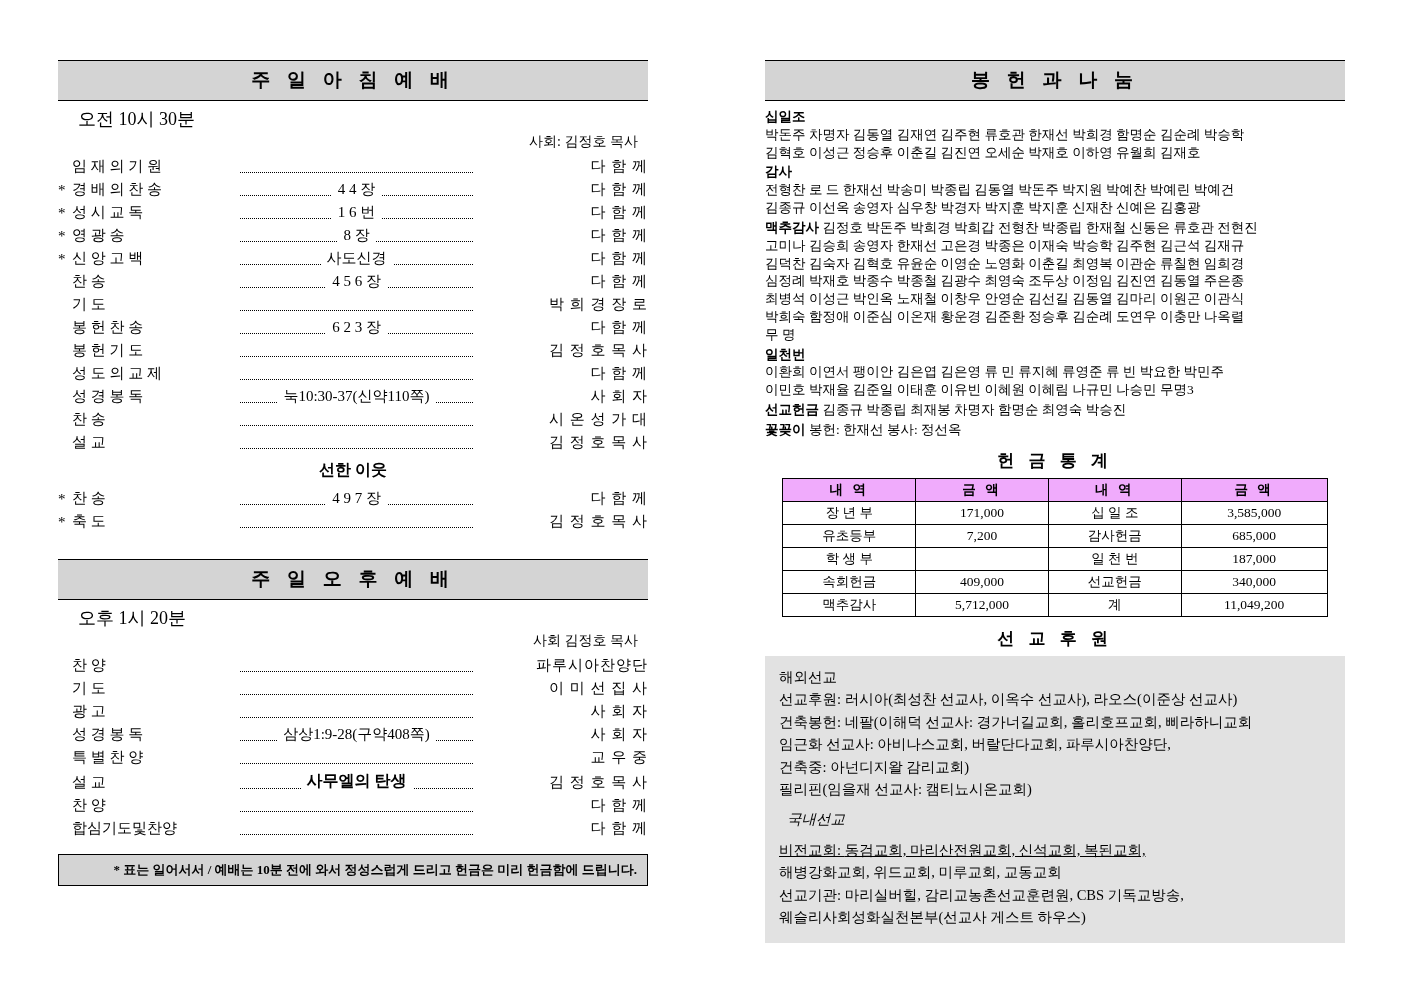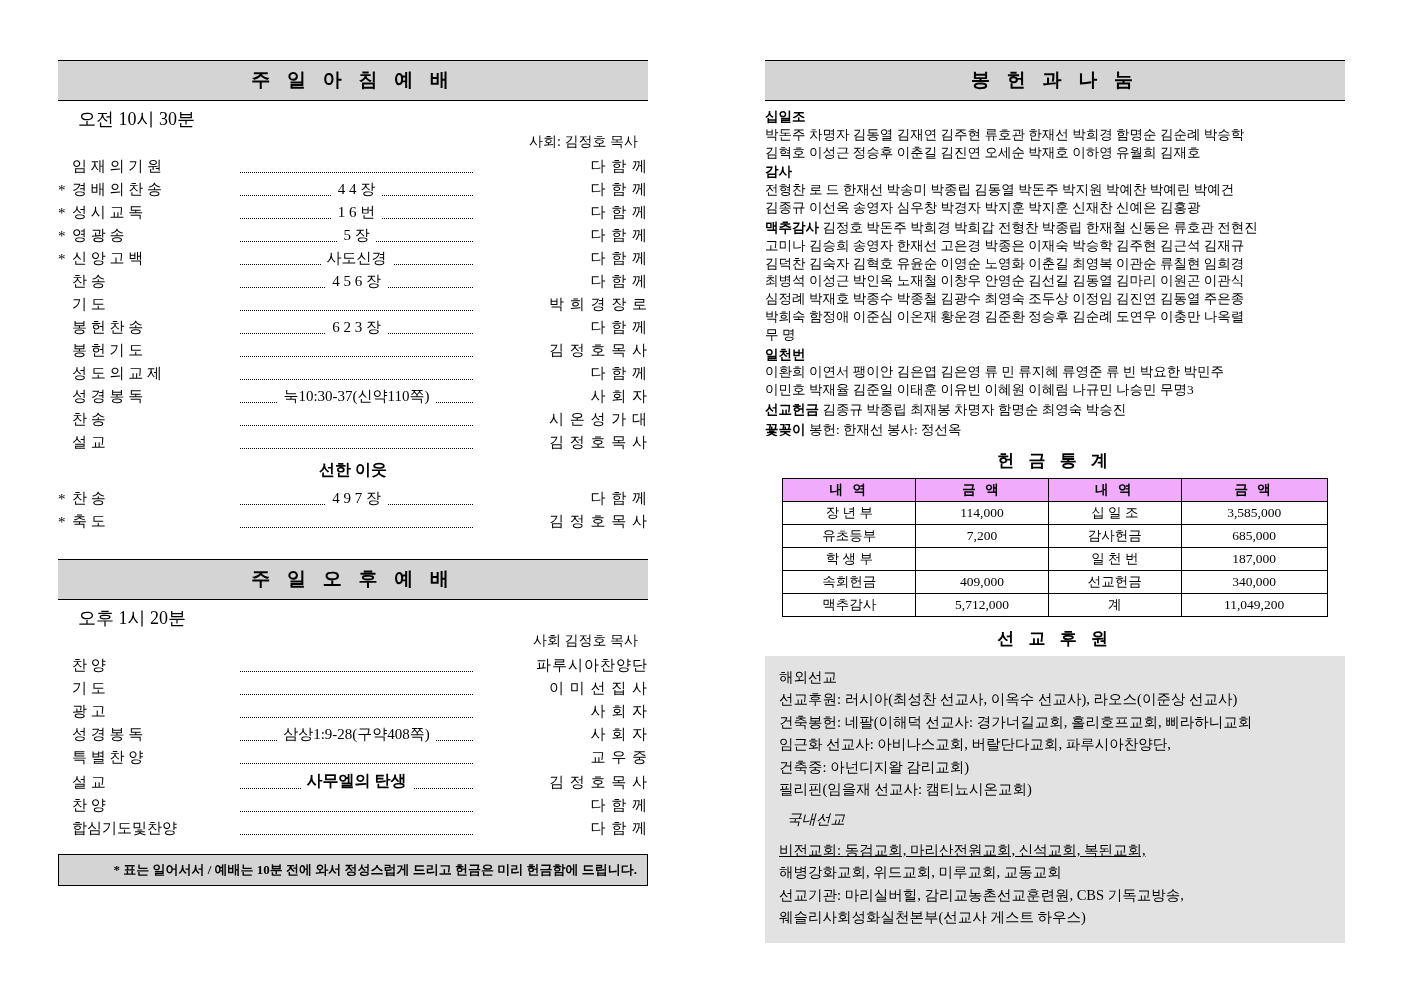--- a/index.html
+++ b/index.html
@@ -196,21 +196,21 @@
           </tr>
           <tr>
             <td class="c-star">*</td>
             <td class="c-item">성 시 교 독</td>
             <td class="c-dots"><span class="dotline"></span><span class="mid">1 6 번</span></td>
             <td class="c-who">다      함      께</td>
           </tr>
           <tr>
             <td class="c-star">*</td>
             <td class="c-item">영      광      송</td>
-            <td class="c-dots"><span class="dotline"></span><span class="mid">5 장</span></td>
+            <td class="c-dots"><span class="dotline"></span><span class="mid">8 장</span></td>
             <td class="c-who">다      함      께</td>
           </tr>
           <tr>
             <td class="c-star">*</td>
             <td class="c-item">신 앙 고 백</td>
             <td class="c-dots"><span class="dotline"></span><span class="mid">사도신경</span></td>
             <td class="c-who">다      함      께</td>
           </tr>
           <tr>
             <td class="c-star"></td>
@@ -356,22 +356,22 @@
         </div>
         <div class="blk">
           <p><span class="lbl">감사</span></p>
           <p>전형찬 로  드 한재선 박송미 박종립 김동열 박돈주 박지원 박예찬 박예린 박예건</p>
           <p>김종규 이선옥 송영자 심우창 박경자 박지훈 박지훈 신재찬 신예은 김홍광</p>
         </div>
         <div class="blk">
           <p><span class="lbl">맥추감사</span><span> 김정호 박돈주 박희경 박희갑 전형찬 박종립 한재철 신동은 류호관 전현진</span></p>
           <p>고미나 김승희 송영자 한재선 고은경 박종은 이재숙 박승학 김주현 김근석 김재규</p>
           <p>김덕찬 김숙자 김혁호 유윤순 이영순 노영화 이춘길 최영복 이관순 류칠현 임희경</p>
+          <p>심정례 박재호 박종수 박종철 김광수 최영숙 조두상 이정임 김진연 김동열 주은종</p>
           <p>최병석 이성근 박인옥 노재철 이창우 안영순 김선길 김동열 김마리 이원곤 이관식</p>
-          <p>심정례 박재호 박종수 박종철 김광수 최영숙 조두상 이정임 김진연 김동열 주은종</p>
           <p>박희숙 함정애 이준심 이온재 황운경 김준환 정승후 김순례 도연우 이충만 나옥렬</p>
           <p>무 명</p>
         </div>
         <div class="blk">
           <p><span class="lbl">일천번</span></p>
           <p>이환희 이연서 팽이안 김은엽 김은영 류  민 류지혜 류영준 류  빈 박요한 박민주</p>
           <p>이민호 박재율 김준일 이태훈 이유빈 이혜원 이혜림 나규민 나승민 무명3</p>
         </div>
         <div class="blk">
           <p><span class="lbl">선교헌금</span><span> 김종규 박종립 최재봉 차명자 함명순 최영숙 박승진</span></p>
@@ -388,21 +388,21 @@
         <tr id="stats-head">
             <th>내    역</th>
             <th>금    액</th>
             <th>내    역</th>
             <th>금    액</th>
           </tr>
       </thead>
       <tbody id="stats-body">
           <tr>
             <td>장 년 부</td>
-            <td>114,000</td>
+            <td>171,000</td>
             <td>십 일 조</td>
             <td>3,585,000</td>
           </tr>
           <tr>
             <td>유초등부</td>
             <td>7,200</td>
             <td>감사헌금</td>
             <td>685,000</td>
           </tr>
           <tr>

